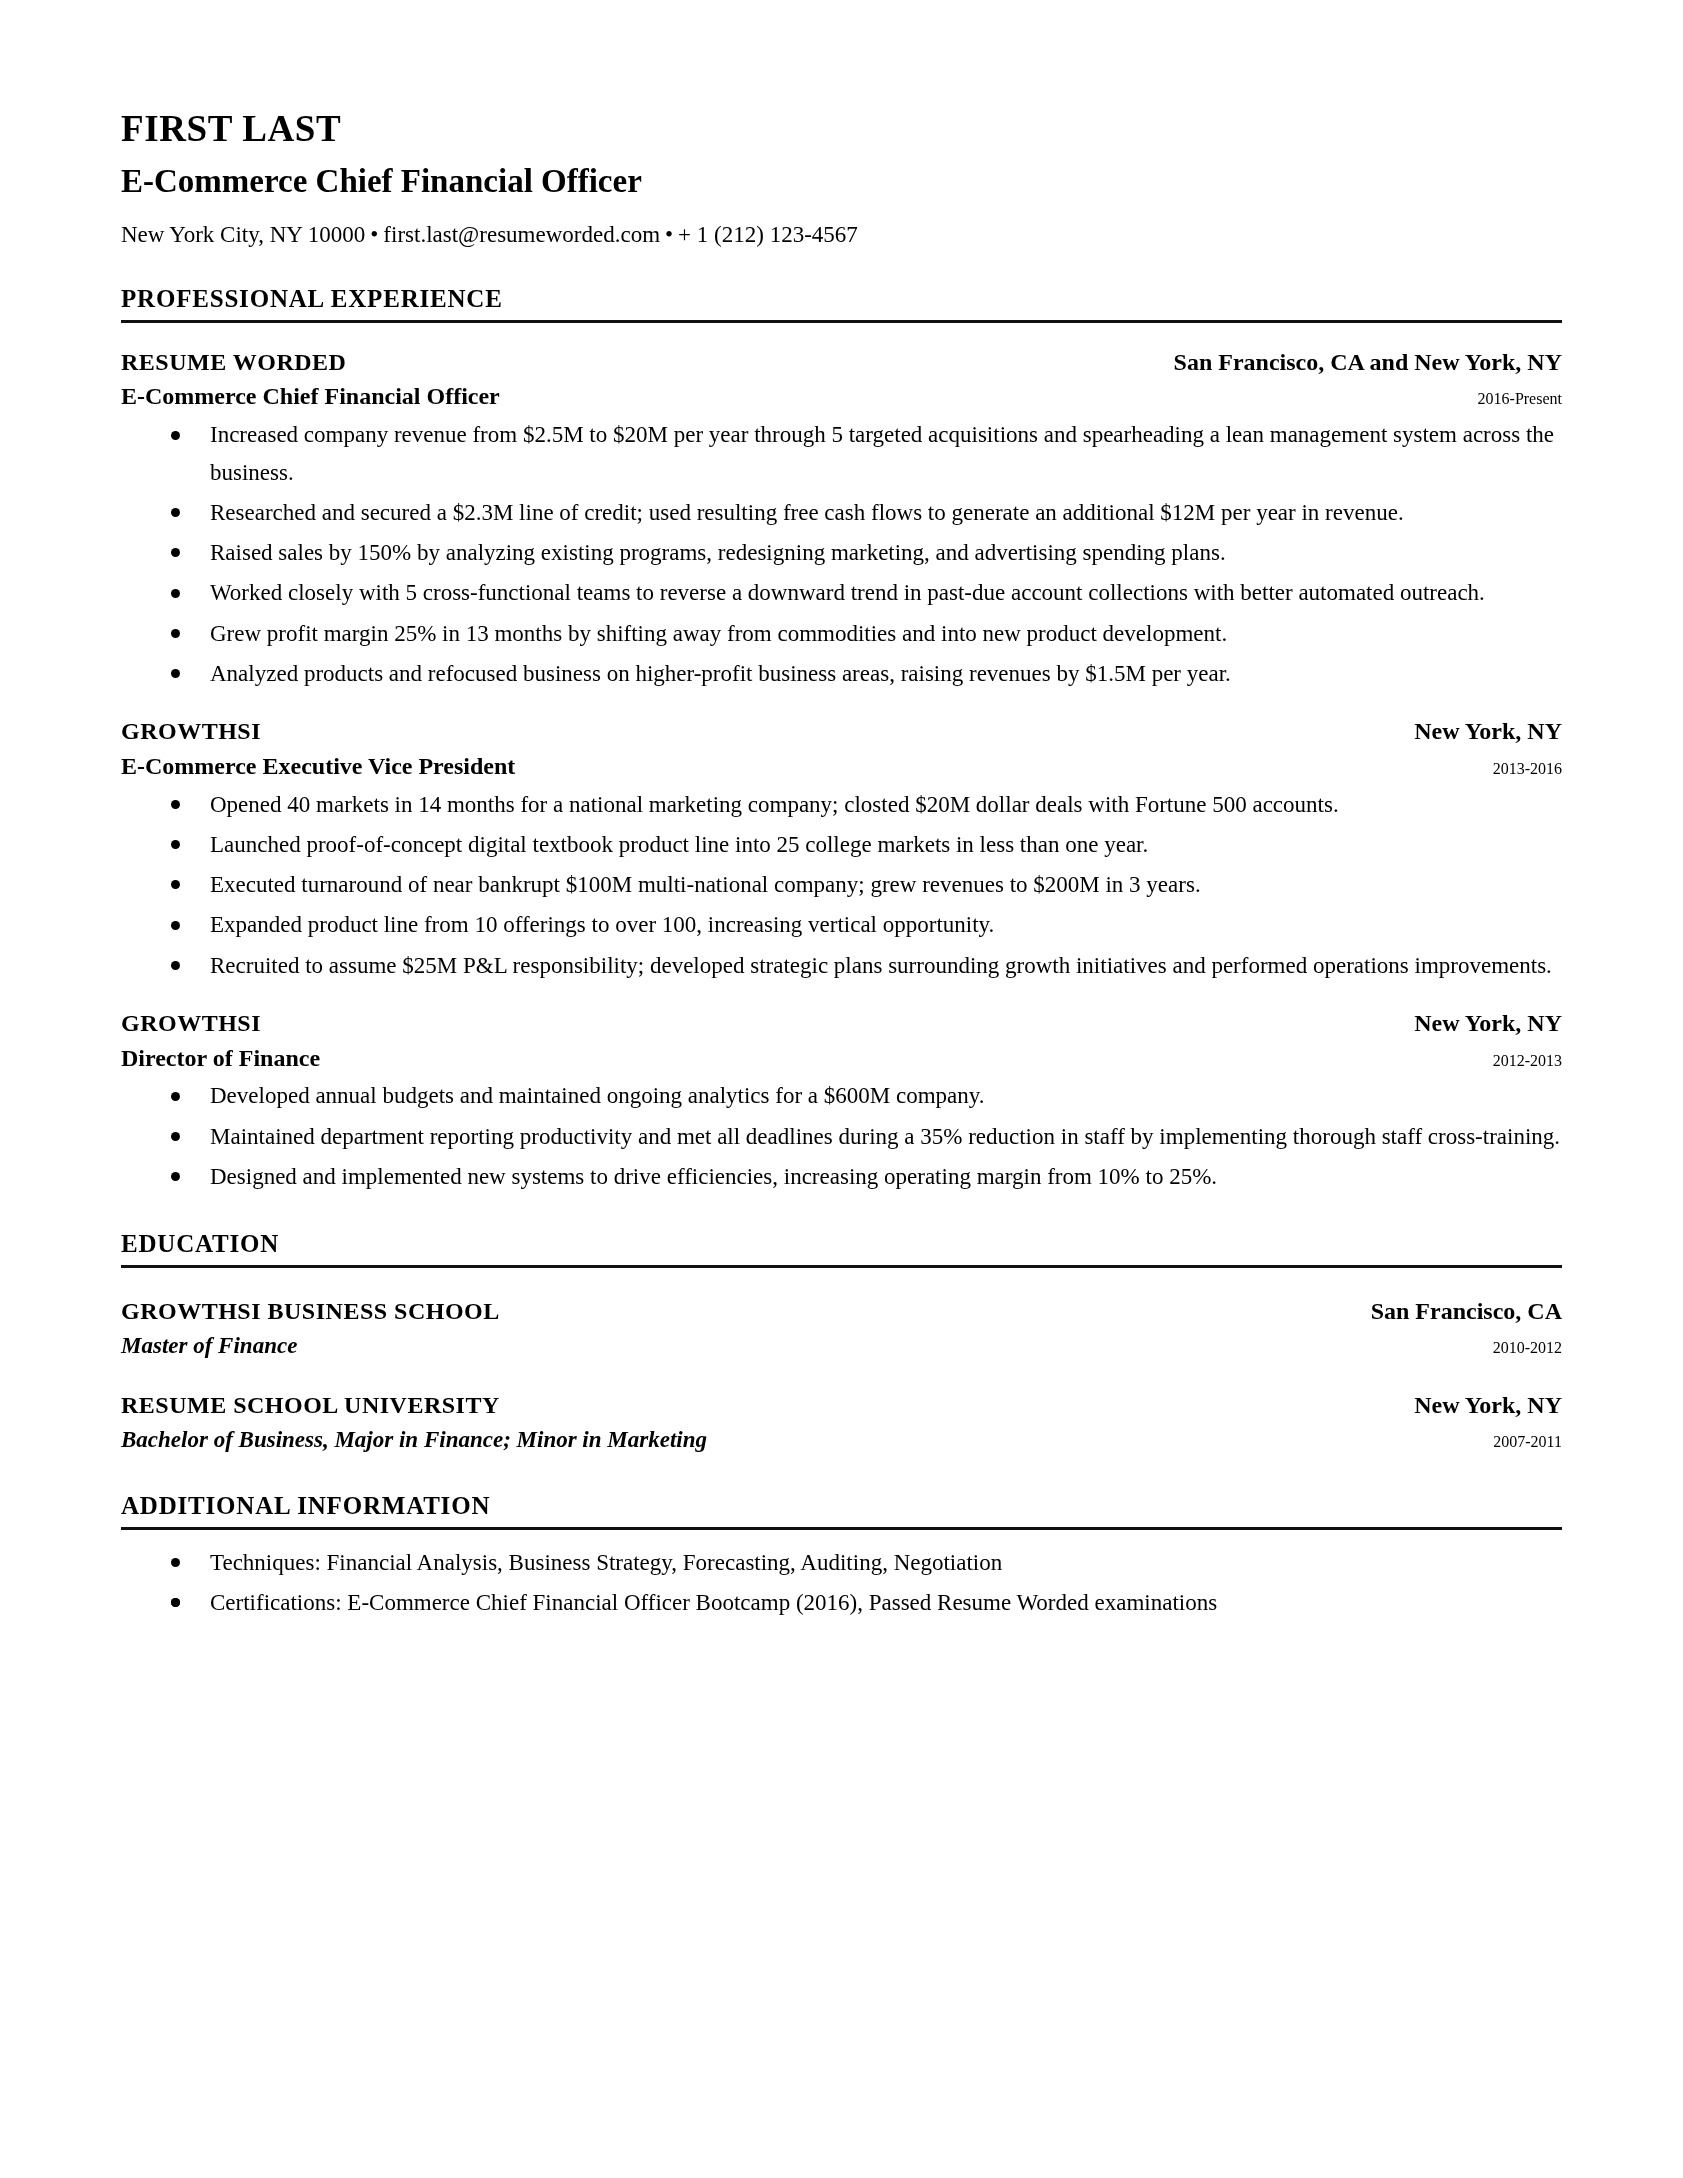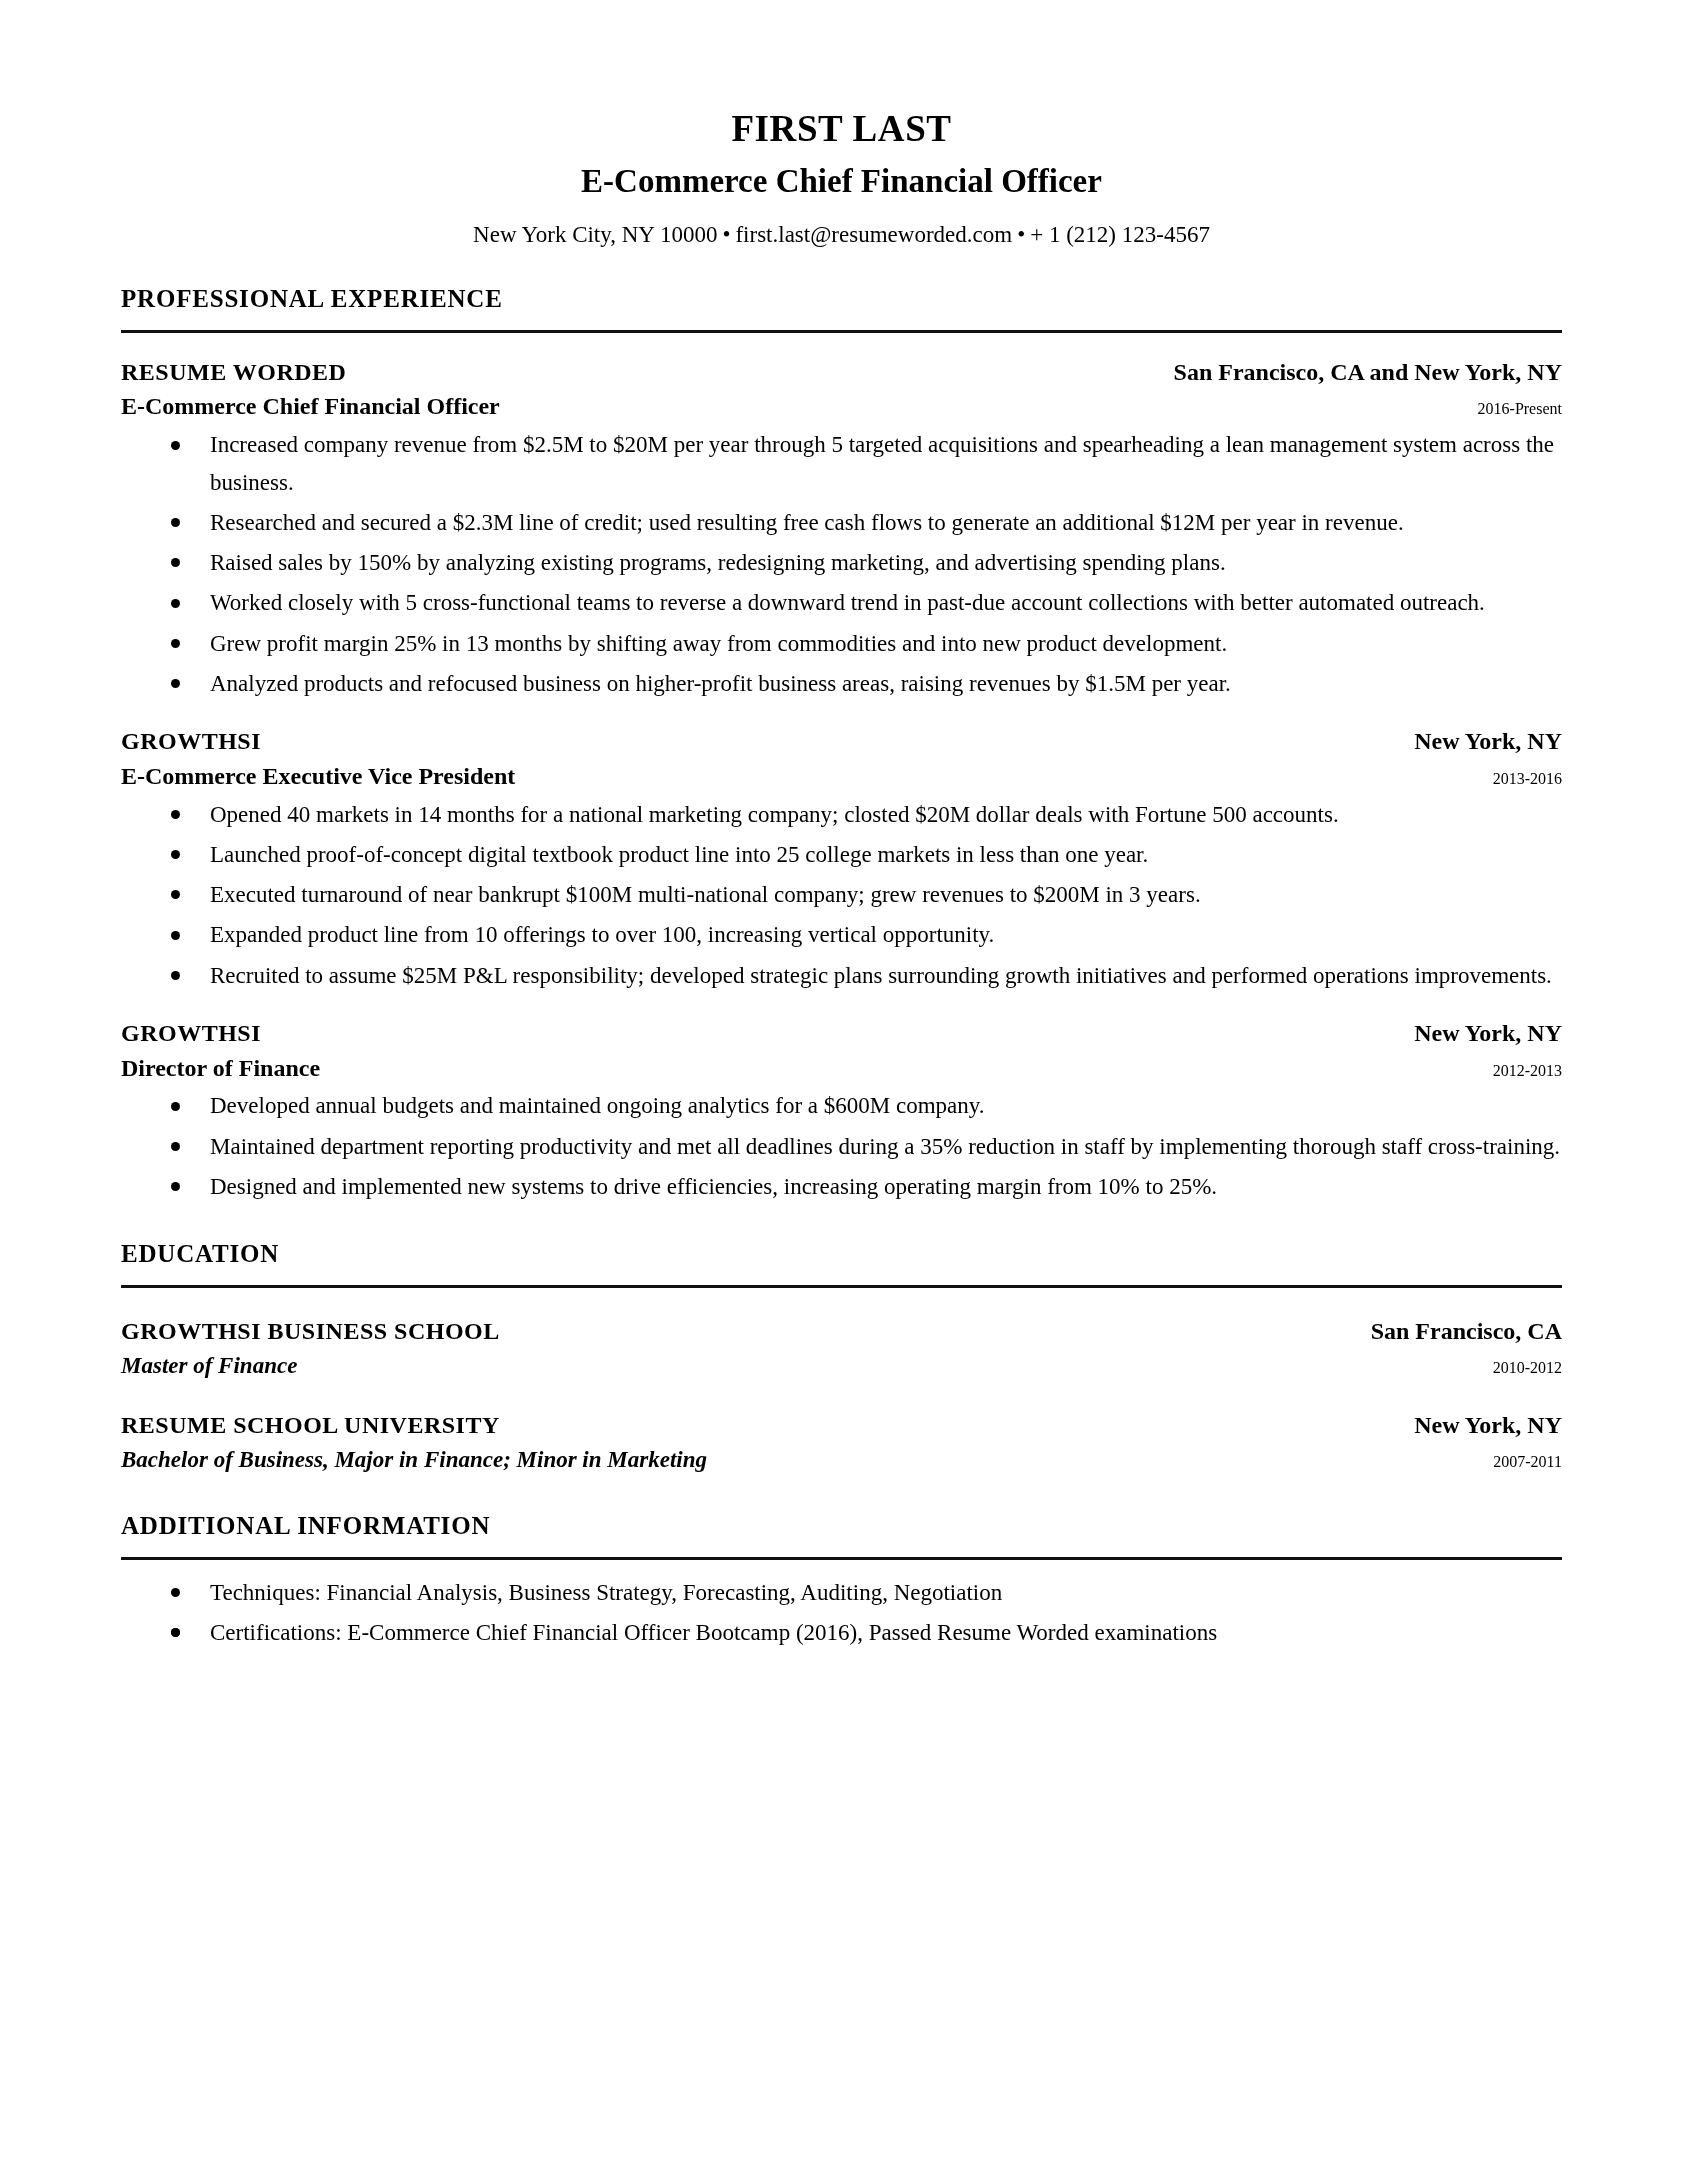--- a/index.html
+++ b/index.html
@@ -16,21 +16,21 @@
     color: #000000;
     box-sizing: border-box;
     overflow: hidden;
   }
   .inner {
     padding: 107px 121px 0 121px;
   }
 
   
   .resume-header {
-    text-align: center;
+    text-align: left;
   }
   .full-name {
     font-size: 37px;
     font-weight: bold;
     letter-spacing: 0.6px;
     line-height: 1.2;
     margin: 0 0 10px 0;
   }
   .job-title {
     font-size: 33px;
@@ -49,21 +49,21 @@
 
   
   .section {
     margin-top: 34px;
   }
   .section-title {
     font-size: 25px;
     font-weight: bold;
     letter-spacing: 0.8px;
     line-height: 1.2;
-    padding-bottom: 16px;
+    padding-bottom: 6px;
   }
   .section-rule {
     height: 3px;
     background: #111111;
     width: 100%;
     margin-bottom: 14px;
   }
 
   
   .entry {

